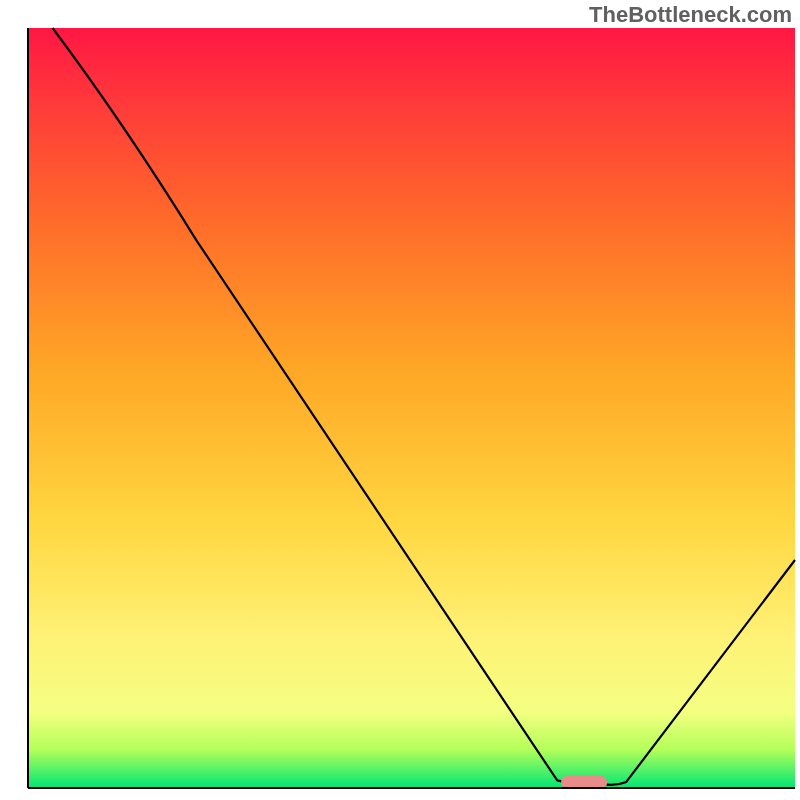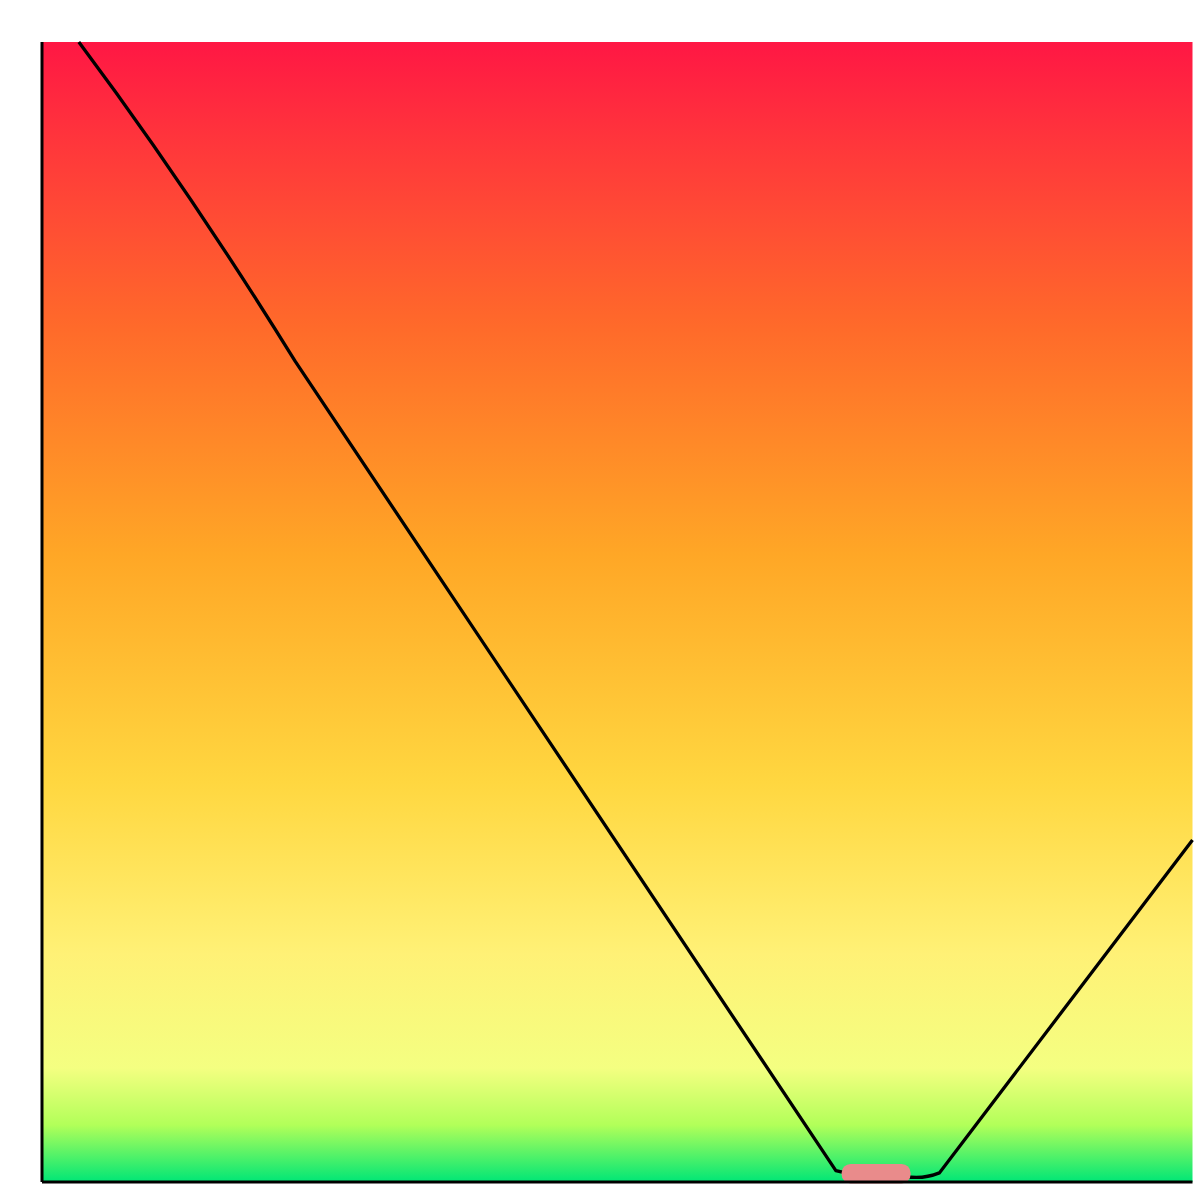--- a/index.html
+++ b/index.html
@@ -27,20 +27,21 @@
     z-index: 10;
   }
   svg {
     display: block;
   }
 </style>
 </head>
 <body>
 
 <div class="chart-container">
+  <div class="watermark">TheBottleneck.com</div>
   <svg id="chart-svg" width="800" height="800" viewBox="0 0 800 800">
     <defs>
       <linearGradient id="bg-grad" x1="0" y1="0" x2="0" y2="1">
           <stop offset="0%" stop-color="#ff1744"></stop>
           <stop offset="10%" stop-color="#ff3a3a"></stop>
           <stop offset="25%" stop-color="#ff6a2a"></stop>
           <stop offset="45%" stop-color="#ffa726"></stop>
           <stop offset="65%" stop-color="#ffd740"></stop>
           <stop offset="80%" stop-color="#fff176"></stop>
           <stop offset="90%" stop-color="#f4ff81"></stop>

